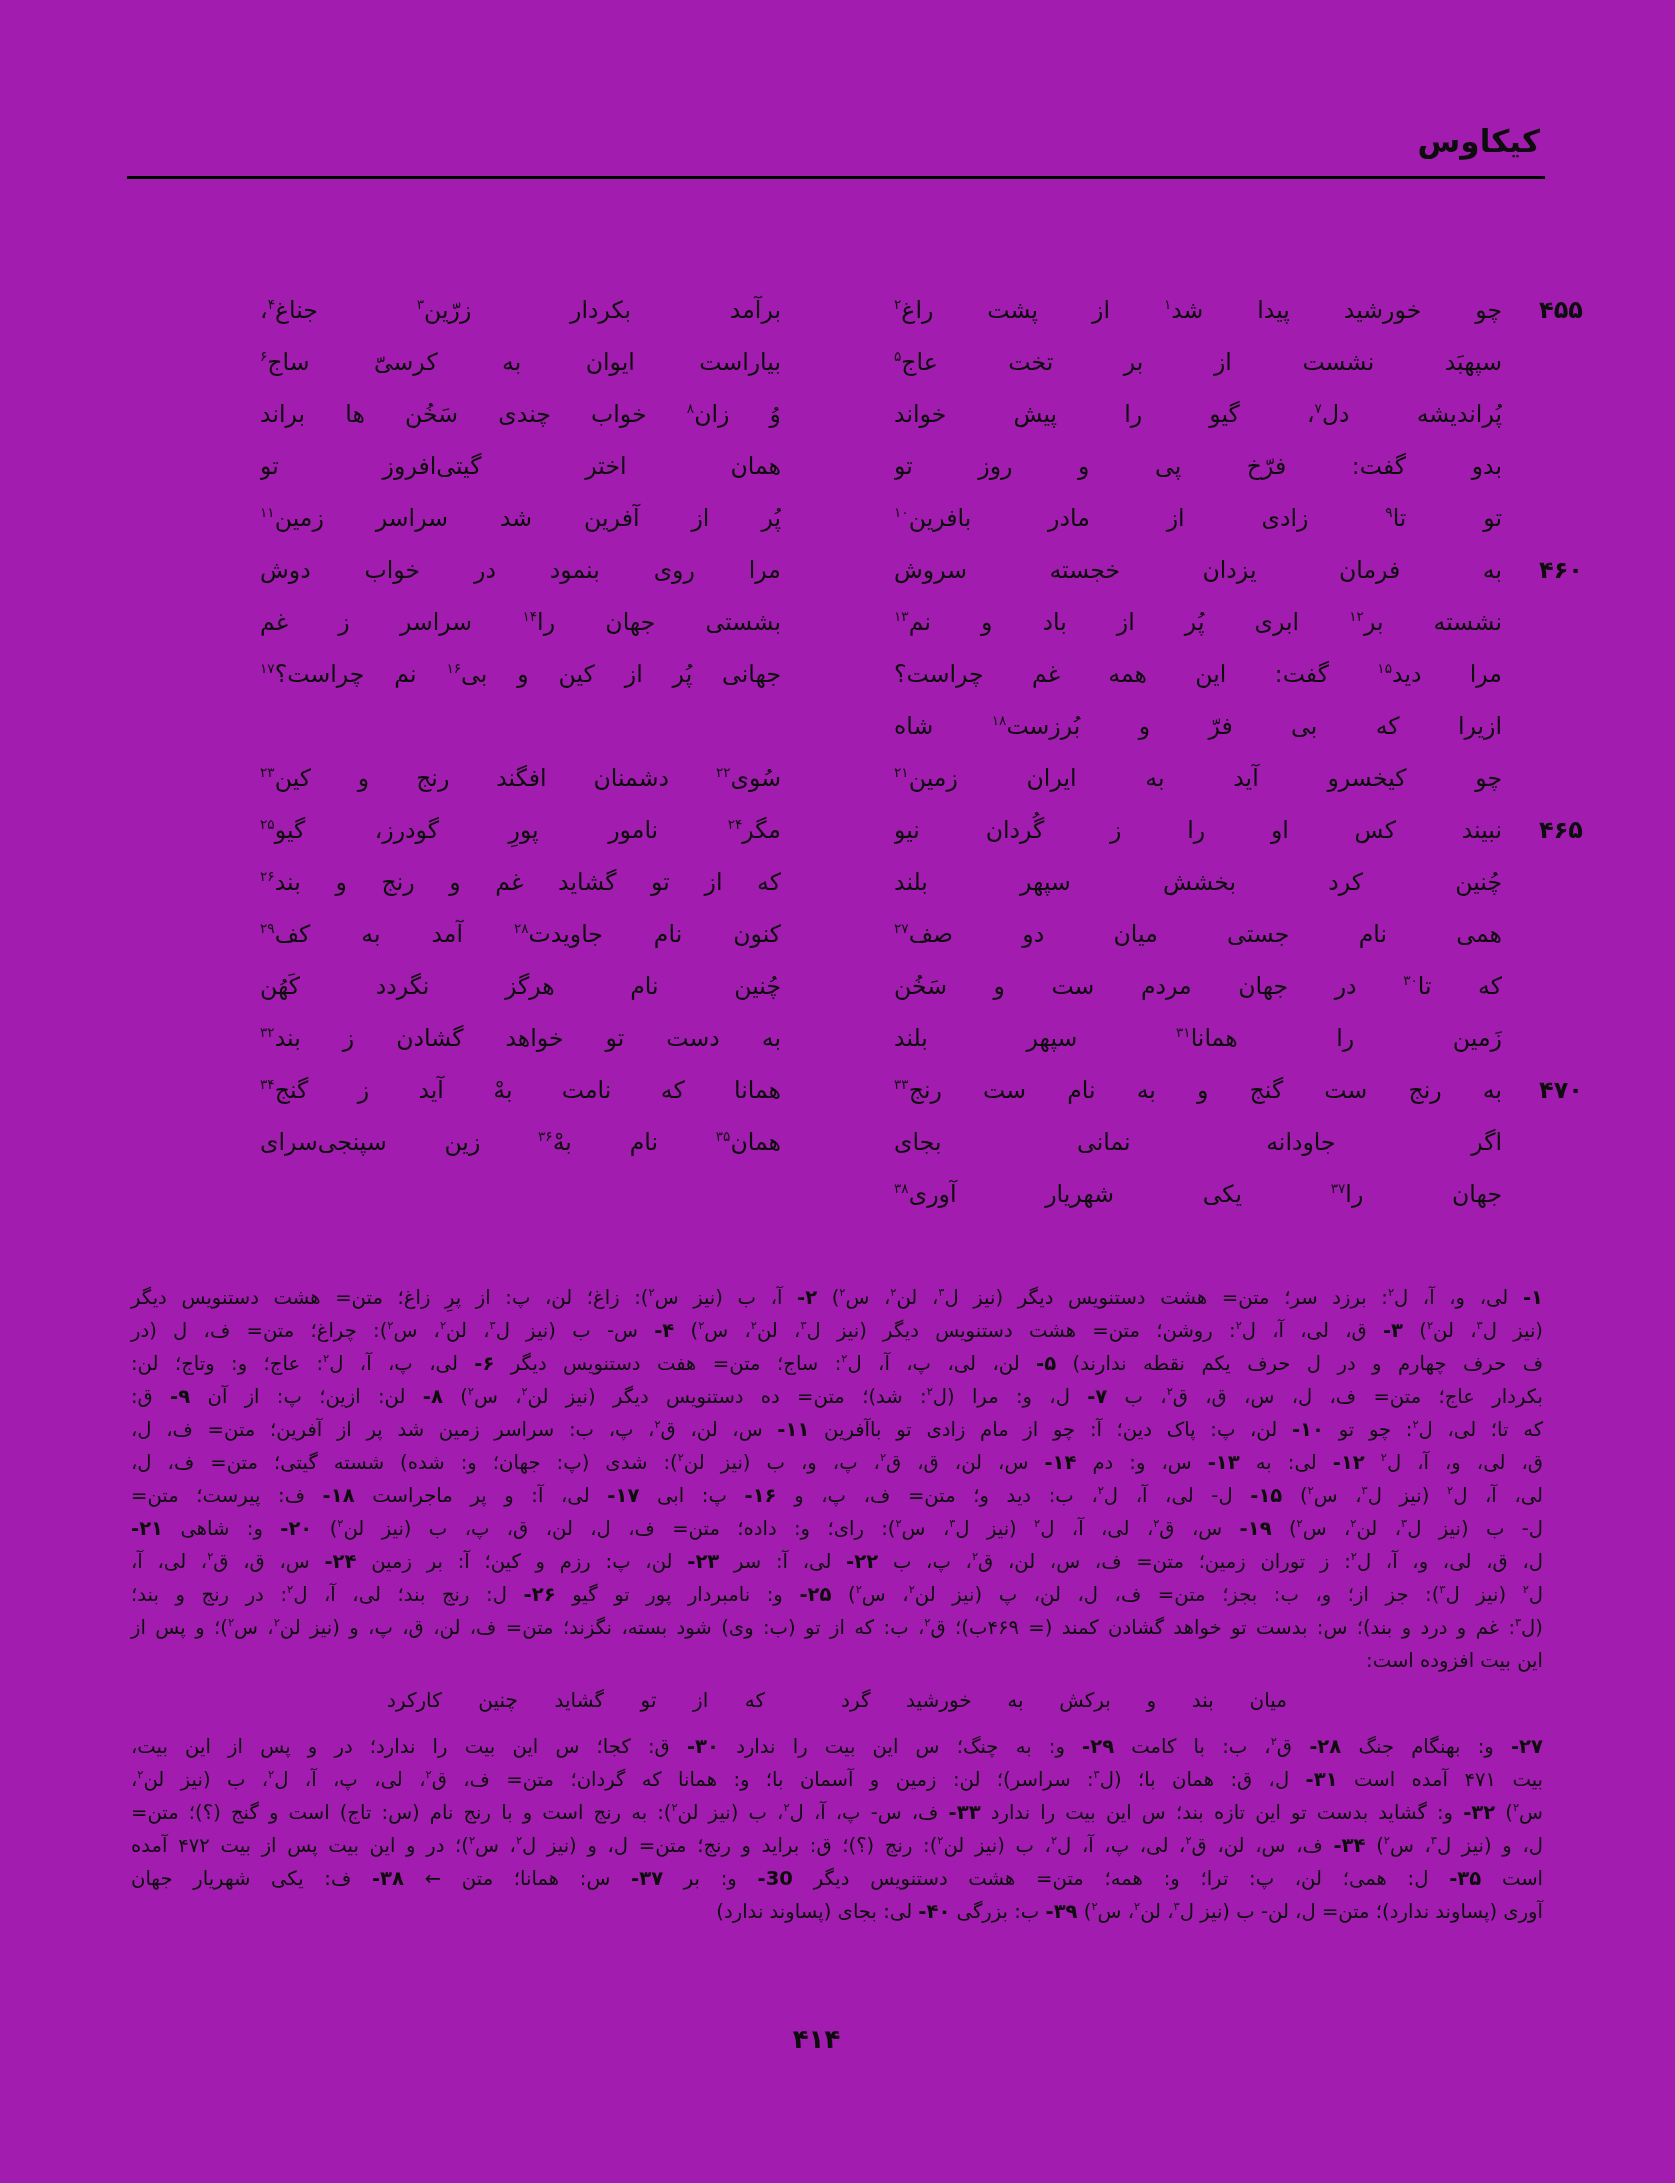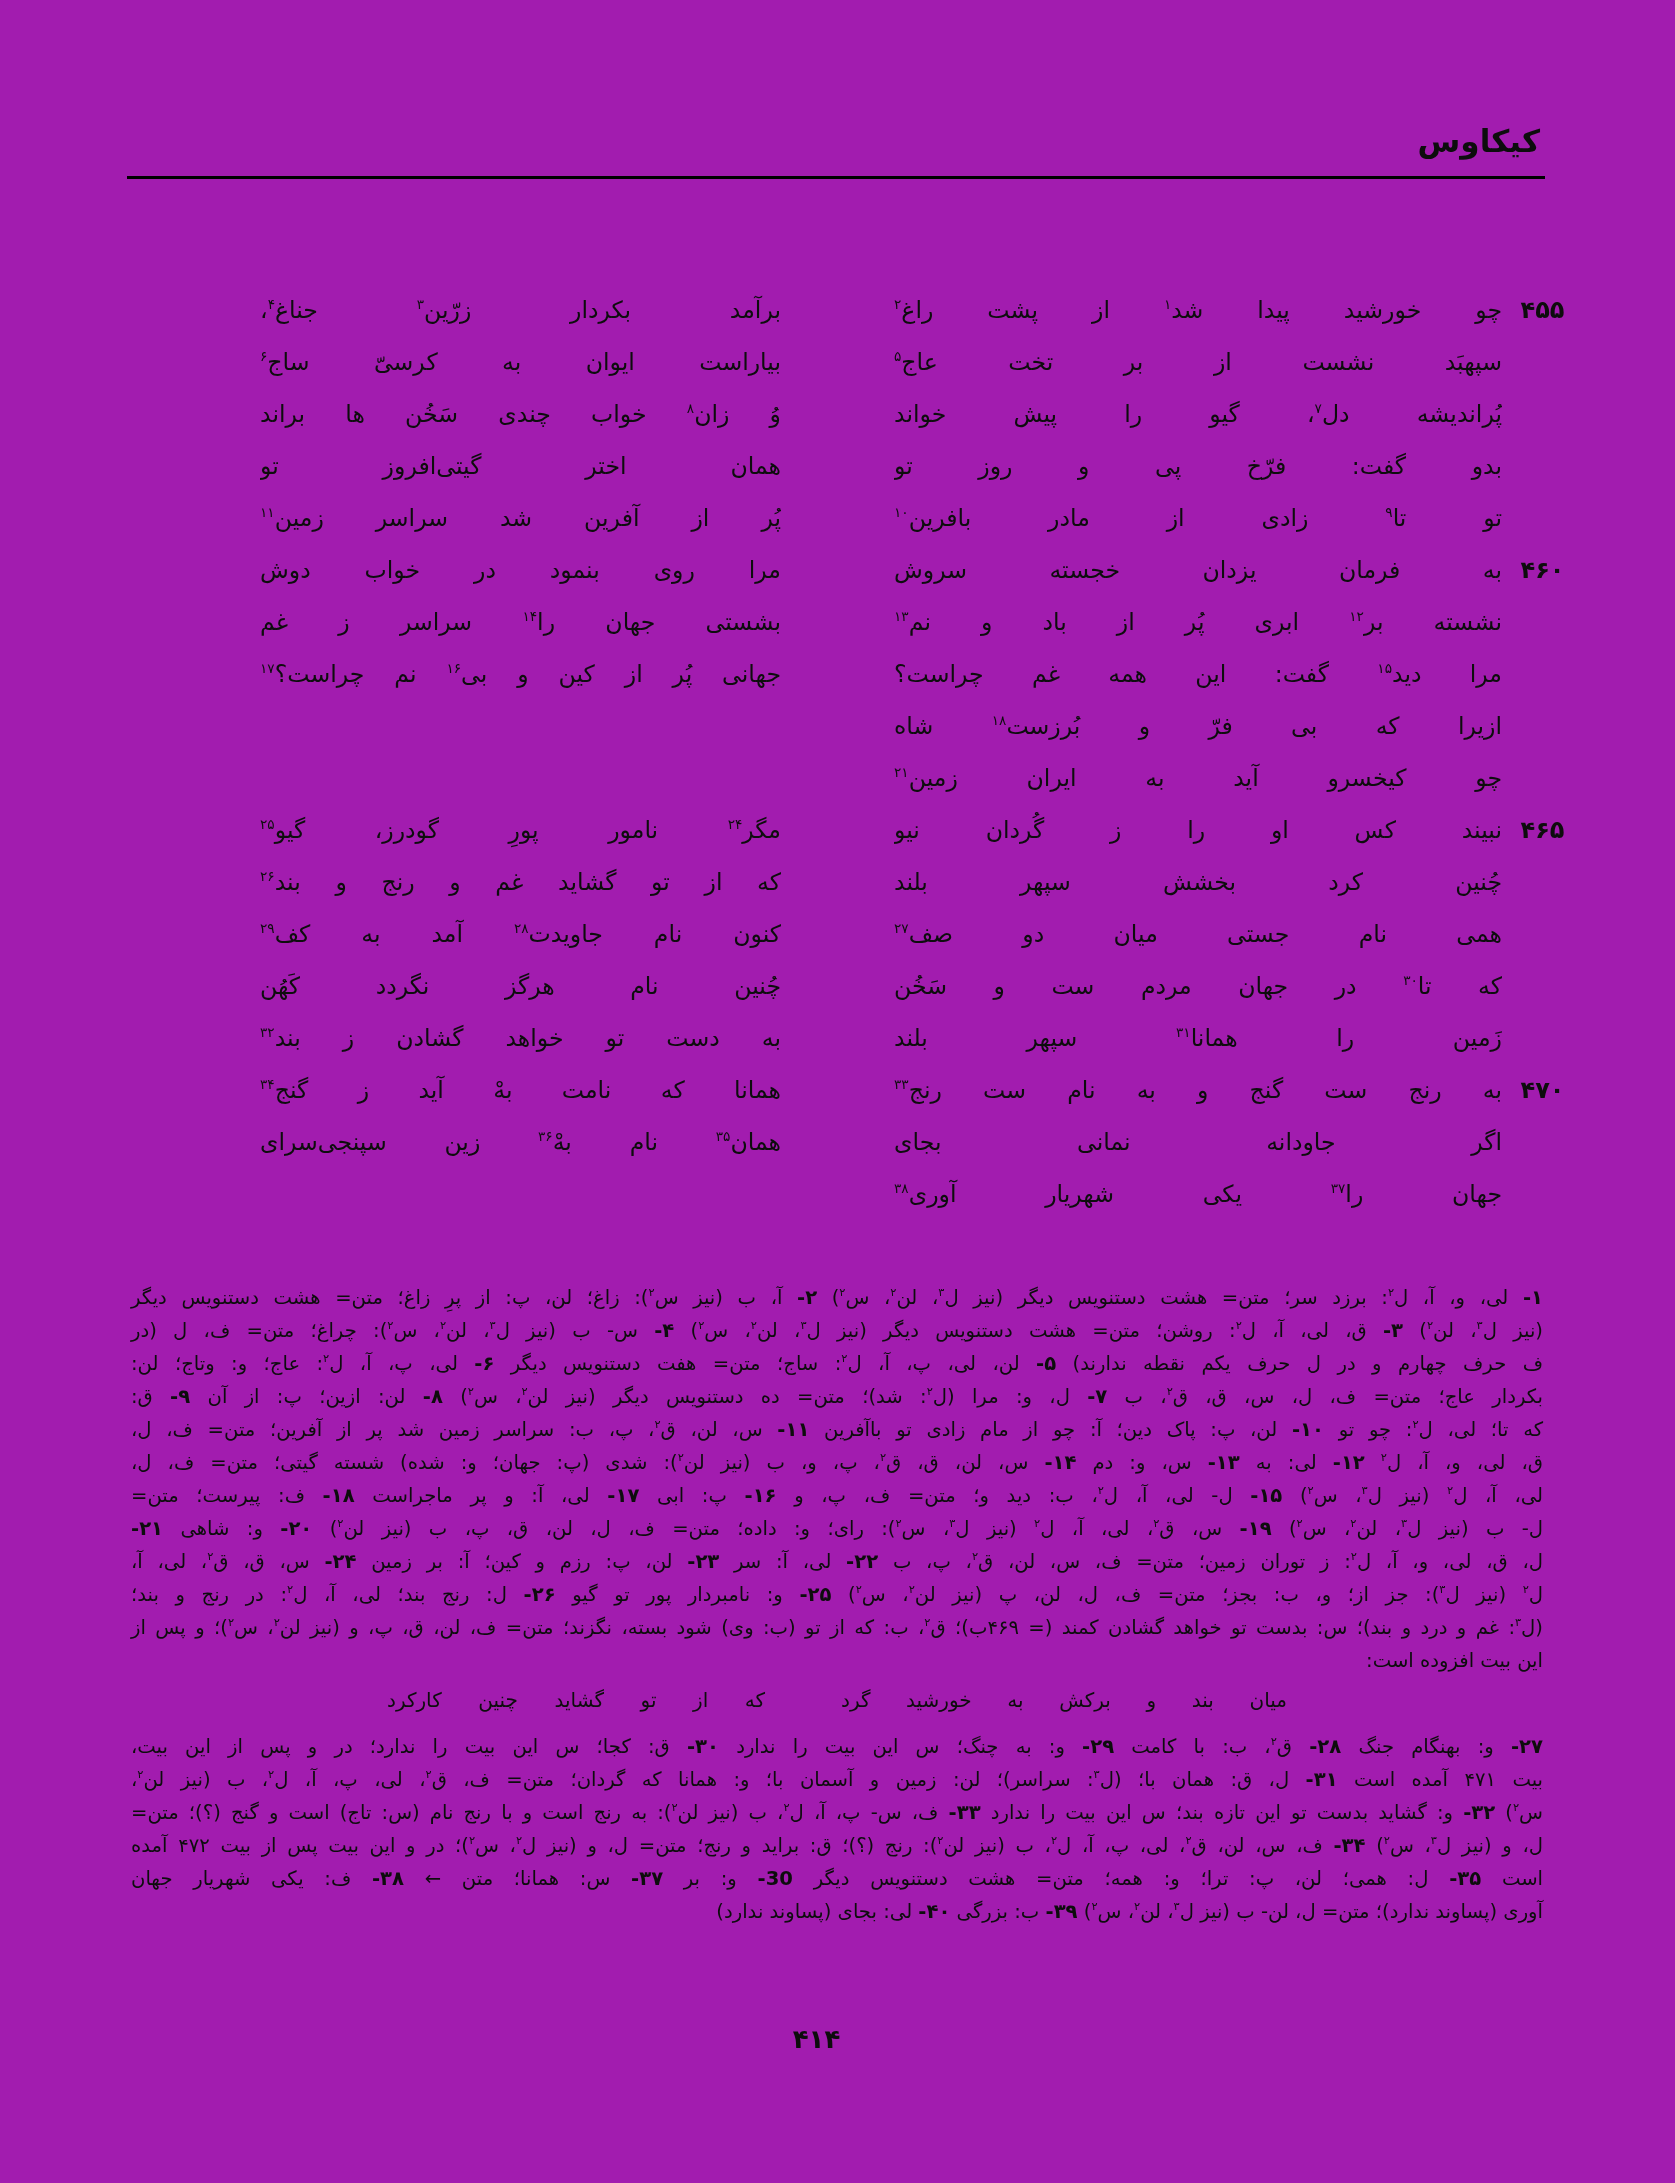--- a/index.html
+++ b/index.html
@@ -17,21 +17,21 @@
   .header-title{
     position:absolute;top:123px;right:135px;
     font-size:31px;font-weight:bold;letter-spacing:0.7px;
   }
   .header-rule{
     position:absolute;top:176px;left:128px;width:1418px;height:2.7px;background:#000;
   }
   
   .verses{position:absolute;top:284px;right:92px;width:1323px;}
   .vrow{display:flex;align-items:baseline;height:52px;}
-  .vnum{width:81px;font-size:24px;font-weight:bold;text-align:center;line-height:52px;}
+  .vnum{width:81px;font-size:24px;font-weight:bold;text-align:right;line-height:52px;}
   .hemi{font-size:23.6px;line-height:52px;text-align:justify;text-align-last:justify;overflow:hidden;}
   .hemi.a{width:608px;}
   .vgap{width:113px;}
   .hemi.b{width:521px;}
   sup{font-size:58%;line-height:0;vertical-align:super;}
   
   .fn{position:absolute;left:132px;width:1412px;font-size:19.6px;line-height:33px;}
   .fn .fn-line{text-align:justify;text-align-last:justify;}
   .fn .fn-line:last-child{text-align-last:right;}
   .fn1{top:1281px;}
@@ -119,20 +119,21 @@
   <div class="vrow">
     <div class="vnum"></div>
     <div class="hemi a">ازیرا که بی فرّ و بُرزست<sup>۱۸</sup> شاه</div>
     <div class="vgap"></div>
   </div>
 
   <div class="vrow">
     <div class="vnum"></div>
     <div class="hemi a">چو کیخسرو آید به ایران زمین<sup>۲۱</sup></div>
     <div class="vgap"></div>
+    <div class="hemi b">سُوی<sup>۲۲</sup> دشمنان افگند رنج و کین<sup>۲۳</sup></div>
   </div>
 
   <div class="vrow">
     <div class="vnum">۴۶۵</div>
     <div class="hemi a">نبیند کس او را ز گُردان نیو</div>
     <div class="vgap"></div>
     <div class="hemi b">مگر<sup>۲۴</sup> نامور پورِ گودرز، گیو<sup>۲۵</sup></div>
   </div>
 
   <div class="vrow">

